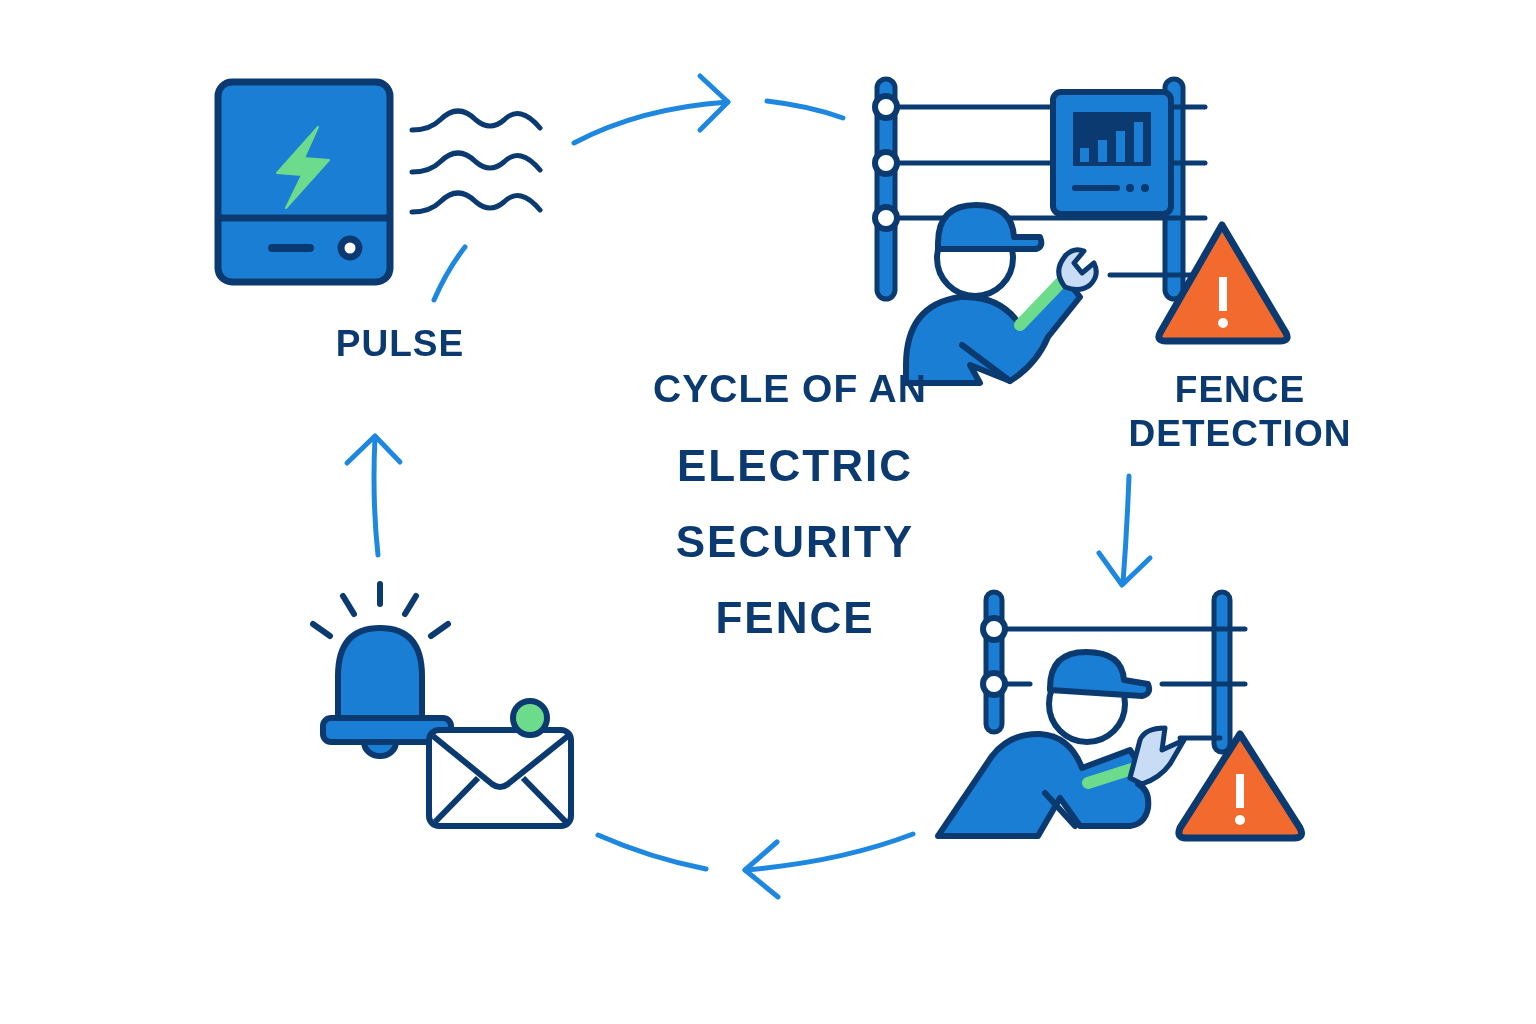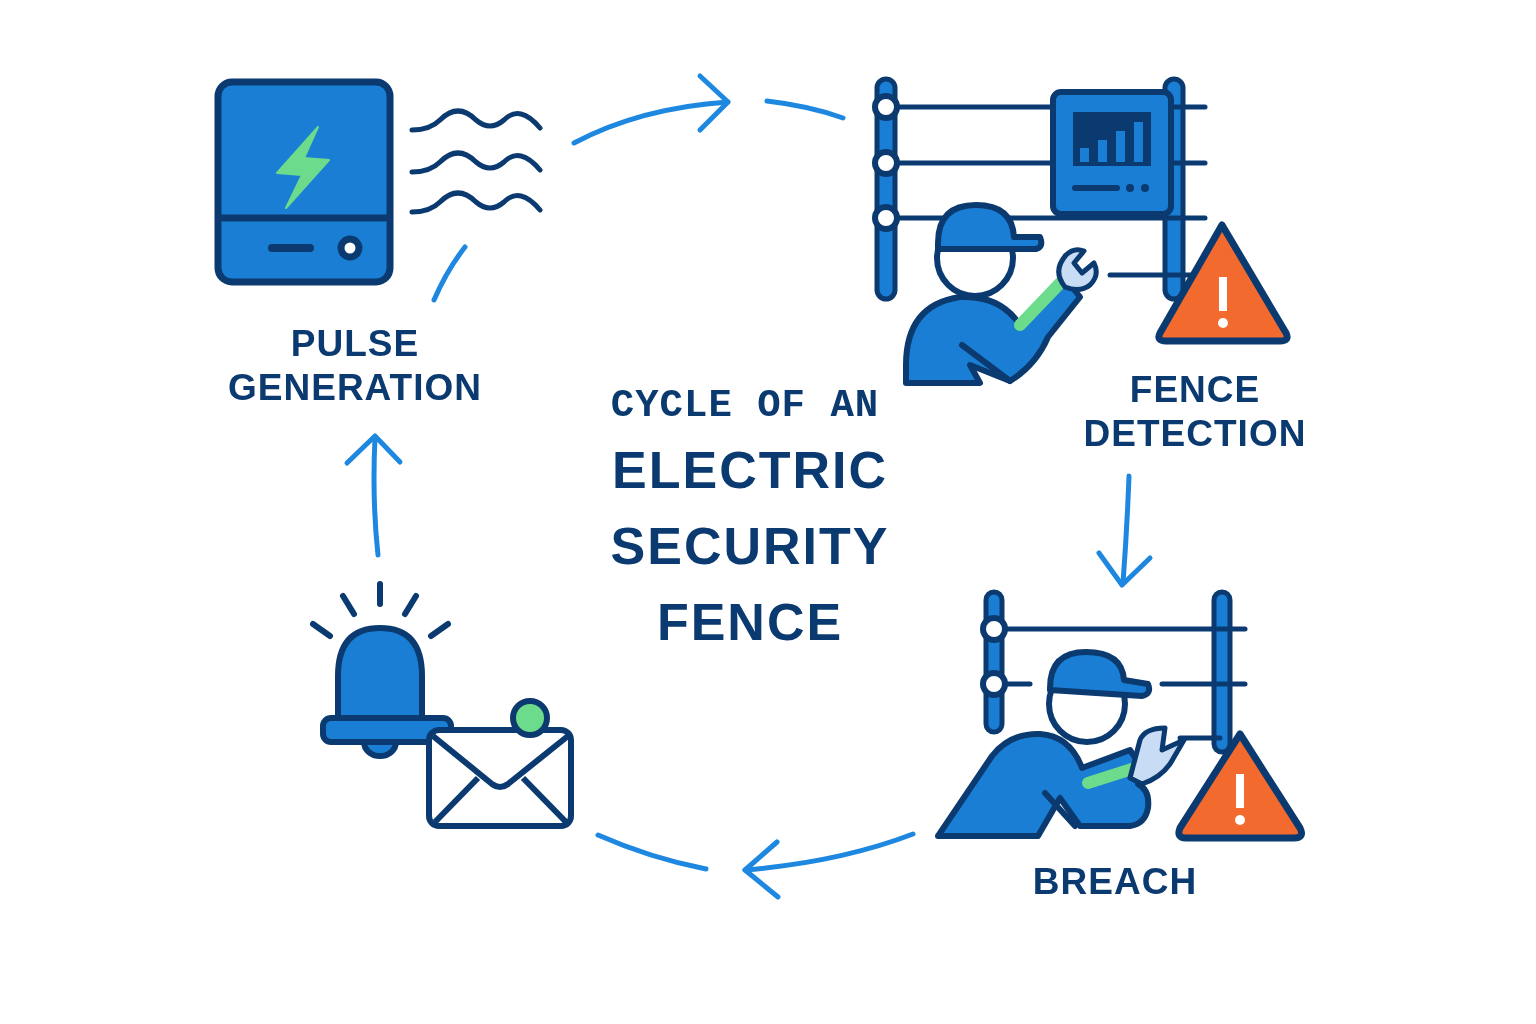--- a/index.html
+++ b/index.html
@@ -1,20 +1,20 @@
 <!DOCTYPE html>
 <html><head>
 <meta charset="utf-8">
 <style>
   html, body { margin:0; padding:0; background:#ffffff; }
   body { width:1536px; height:1024px; position:relative; overflow:hidden; font-family:"Liberation Sans", "DejaVu Sans", sans-serif; }
-  .lbl { position:absolute; color:#0b3a70; font-weight:700; text-align:center; letter-spacing:1px; line-height:1.2; }
+  .lbl { position:absolute; color:#0b3a70; font-weight:700; text-align:center; letter-spacing:1px; line-height:1.2;margin-left:45px; }
   .stage-label { font-size:37px; }
-  #title-small { left:560px; top:383px; width:370px; font-size:39px;font-family:Liberation Mono, monospace; }
-  .title-big { left:540px; width:420px; font-size:52px; letter-spacing:2px; line-height:1.1; }
+  #title-small { left:560px; top:366px; width:370px; font-size:39px; }
+  .title-big { left:540px; width:420px; font-size:44px; letter-spacing:2px; line-height:1.1; }
   svg.ico { position:absolute; overflow:visible; }
 </style>
 </head>
 <body>
 
 <svg class="ico" style="left:0;top:0" width="1536" height="1024">
   <g fill="none" stroke="#1e88e0" stroke-width="5" stroke-linecap="round" stroke-linejoin="round">
 
     <path d="M574 143 Q640 108 728 102"></path>
     <path d="M700 76 L728 102 L700 130"></path>
@@ -42,21 +42,20 @@
   <circle cx="136" cy="170" r="9" fill="#ffffff" stroke="#0b3a70" stroke-width="7"></circle>
   <g fill="none" stroke="#0b3a70" stroke-width="5" stroke-linecap="round">
     <path d="M198 52 Q216 52 226 42 Q244 24 262 42 Q276 54 290 42 Q306 26 326 50"></path>
     <path d="M198 94 Q216 94 226 84 Q244 66 262 84 Q276 96 290 84 Q306 68 326 92"></path>
     <path d="M198 134 Q216 134 226 124 Q244 106 262 124 Q276 136 290 124 Q306 108 326 132"></path>
   </g>
 </svg>
 
 <div class="lbl stage-label" style="left:220px;top:322px;width:270px">
   <div>PULSE</div>
-  <div>GENERATION</div>
 </div>
 
 <svg class="ico" style="left:860px;top:75px" width="440" height="320" viewBox="0 0 440 320">
 
   <rect x="17" y="4" width="18" height="220" rx="9" fill="#1a7fd4" stroke="#0b3a70" stroke-width="5"></rect>
   <rect x="305" y="4" width="18" height="220" rx="9" fill="#1a7fd4" stroke="#0b3a70" stroke-width="5"></rect>
 
   <g stroke="#0b3a70" stroke-width="5" stroke-linecap="round">
     <line x1="35" y1="32" x2="345" y2="32"></line>
     <line x1="35" y1="88" x2="345" y2="88"></line>
@@ -120,21 +119,20 @@
     <path d="M200 190 L210 152 Q215 140 235 140 L232 162 L254 152 L240 176 Q230 190 212 196 Z" fill="#c9dcf5" stroke="#0b3a70" stroke-width="5" stroke-linejoin="round"></path>
   </g>
   <g>
     <path d="M310 146 L370 240 Q375 250 364 250 L256 250 Q246 250 250 240 Z" fill="#f26a2e" stroke="#0b3a70" stroke-width="7" stroke-linejoin="round"></path>
     <rect x="306" y="186" width="8" height="34" fill="#fff"></rect>
     <circle cx="310" cy="232" r="5" fill="#fff"></circle>
   </g>
 </svg>
 
 <div class="lbl stage-label" style="left:960px;top:860px;width:310px">
-  <div>BREACH</div>
 </div>
 
 <svg class="ico" style="left:298px;top:578px" width="290" height="260" viewBox="0 0 290 260">
   <g stroke="#0b3a70" stroke-width="6" stroke-linecap="round">
     <line x1="82" y1="6" x2="82" y2="26"></line>
     <line x1="45" y1="18" x2="56" y2="36"></line>
     <line x1="118" y1="18" x2="107" y2="36"></line>
     <line x1="15" y1="46" x2="32" y2="58"></line>
     <line x1="150" y1="46" x2="133" y2="58"></line>
   </g>

